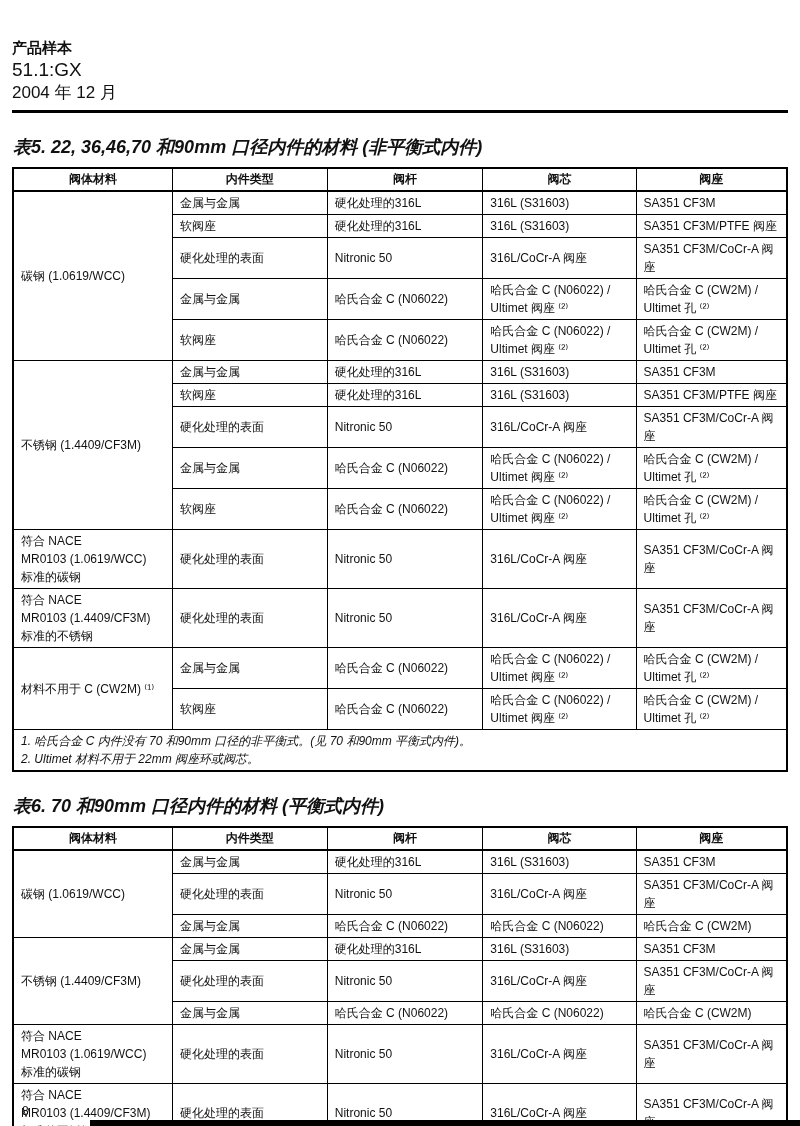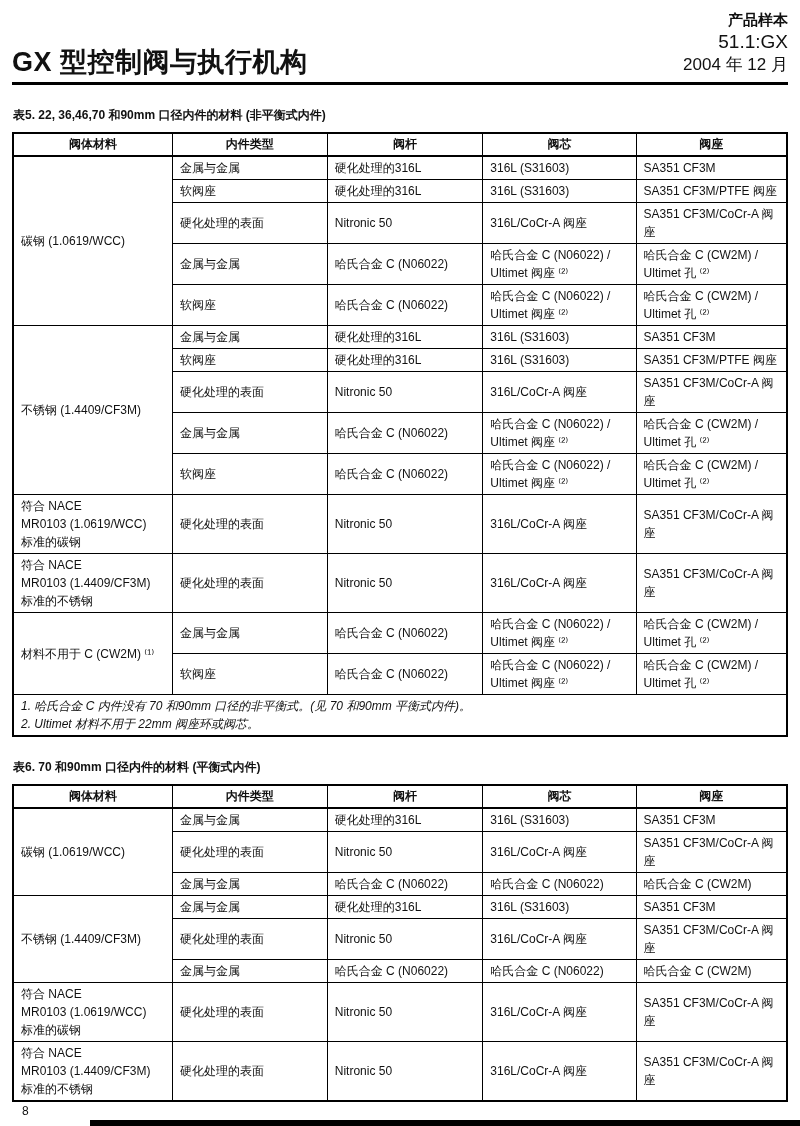--- a/index.html
+++ b/index.html
@@ -7,28 +7,28 @@
   body {
     width: 800px; height: 1126px;
     background: #ffffff; color: #111;
     font-family: "Liberation Sans", "DejaVu Sans", sans-serif;
   }
   .page { position: relative; width: 800px; height: 1126px; overflow: hidden; padding: 8px 12px 0 12px; }
 
   
   .masthead { display: flex; justify-content: space-between; align-items: flex-end; padding-top: 2px; }
   .page-title { font-size: 27px; font-weight: bold; margin: 0; line-height: 1.1; letter-spacing: 0.5px; }
-  .doc-meta { text-align: right; line-height: 1.3; padding-bottom: 1px; }
+  .doc-meta { text-align: left; line-height: 1.3; padding-bottom: 1px; margin-top: 28px; }
   .doc-type { font-size: 15px; font-weight: bold; }
   .doc-ref { font-size: 19px; }
   .doc-date { font-size: 17px; }
   .title-rule { height: 3px; background: #000; margin-top: 5px; }
 
   
-  .table-caption { font-weight: bold; font-size: 12px; margin: 22px 0 8px 1px; }
+  .table-caption { font-style: italic; font-weight: bold; font-size: 18px; margin: 22px 0 8px 1px; }
   .caption-gap { }
 
   
   table.materials { width: 100%; border-collapse: collapse; table-layout: fixed; border: 2px solid #000; }
   table.materials th {
     border: 1px solid #000; border-bottom: 2px solid #000;
     font-size: 12px; font-weight: bold; text-align: center;
     height: 21px; padding: 2px 6px;
   }
   table.materials td {
@@ -45,21 +45,20 @@
   
   .page-number { position: absolute; left: 22px; bottom: 8px; font-size: 12px; }
   .bottom-bar { position: absolute; left: 90px; right: 0; bottom: 0; height: 6px; background: #000; }
 </style>
 </head>
 <body>
 
 <div class="page">
 
   <div class="masthead">
-    <h1 class="page-title">GX 型控制阀与执行机构</h1>
     <div class="doc-meta">
       <div class="doc-type">产品样本</div>
       <div class="doc-ref">51.1:GX</div>
       <div class="doc-date">2004 年 12 月</div>
     </div>
   </div>
   <div class="title-rule"></div>
 
   <div class="table-caption">表5. 22, 36,46,70 和90mm 口径内件的材料 (非平衡式内件)</div>
   <table class="materials">

